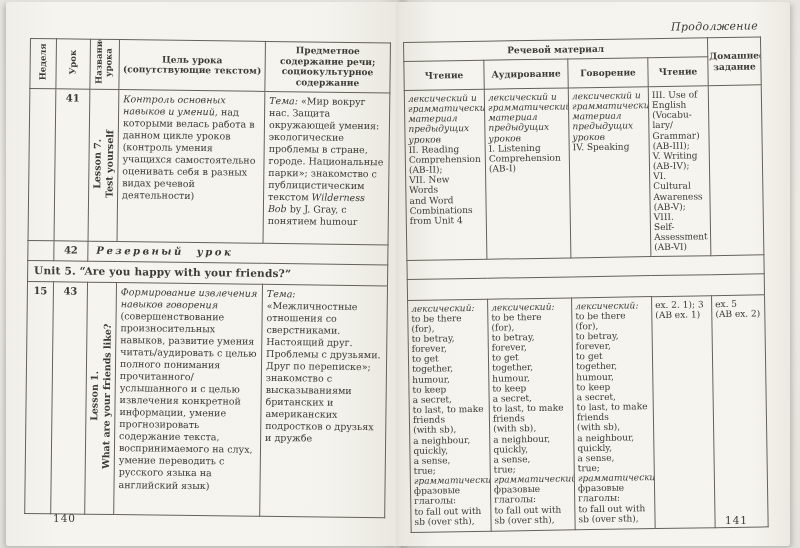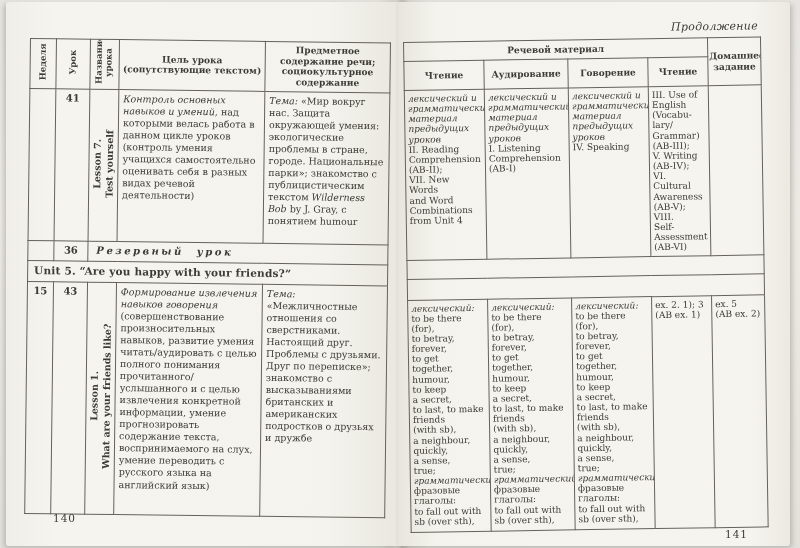--- a/index.html
+++ b/index.html
@@ -59,21 +59,21 @@
   .vert { writing-mode:vertical-rl; transform:rotate(180deg); display:inline-block;
     white-space:pre-line; font-weight:bold; }
   .vhead { font-size:8.5px; height:42px; text-align:center; line-height:1.15; }
   .vname { font-size:9.5px; line-height:1.3; }
   .vh146 { height:144px; }
   .vh226 { height:222px; }
   td.namecell { text-align:center; padding:2px 1px; }
 
   .pageno { position:absolute; font-size:10.5px; letter-spacing:1px;text-align:right; }
   .pageno-left  { left:47px;  top:510px; }
-  .pageno-right { right:42px; top:526px; }
+  .pageno-right { right:42px; top:512px; }
 </style>
 </head>
 <body>
 
 <div class="scan">
   <div class="gutter"></div>
   <div class="bleed"></div>
 
   <div class="page page-left">
     <table class="tbl-left">
@@ -113,21 +113,21 @@
         <td>
           <span class="it">Контроль основных навыков и умений</span><span>, над которыми велась работа в данном цикле уроков (контроль умения учащихся самостоятельно оценивать себя в разных видах речевой деятельности)</span>
         </td>
         <td>
           <span class="it">Тема:</span><span> «Мир вокруг нас. Защита окружающей умения: экологические проблемы в стране, городе. Национальные парки»; знакомство с публицистическим текстом </span><span class="it">Wilderness Bob</span><span> by J. Gray, с понятием humour</span>
         </td>
       </tr>
 
       <tr class="h-42">
         <td></td>
-        <td class="num">36</td>
+        <td class="num">42</td>
         <td colspan="3" class="reserve">Резервный урок</td>
       </tr>
 
       <tr class="h-unit">
         <td colspan="5" class="unitrow">Unit 5. “Are you happy with your friends?”</td>
       </tr>
 
       <tr class="h-43">
         <td class="num">15</td>
         <td class="num">43</td>

